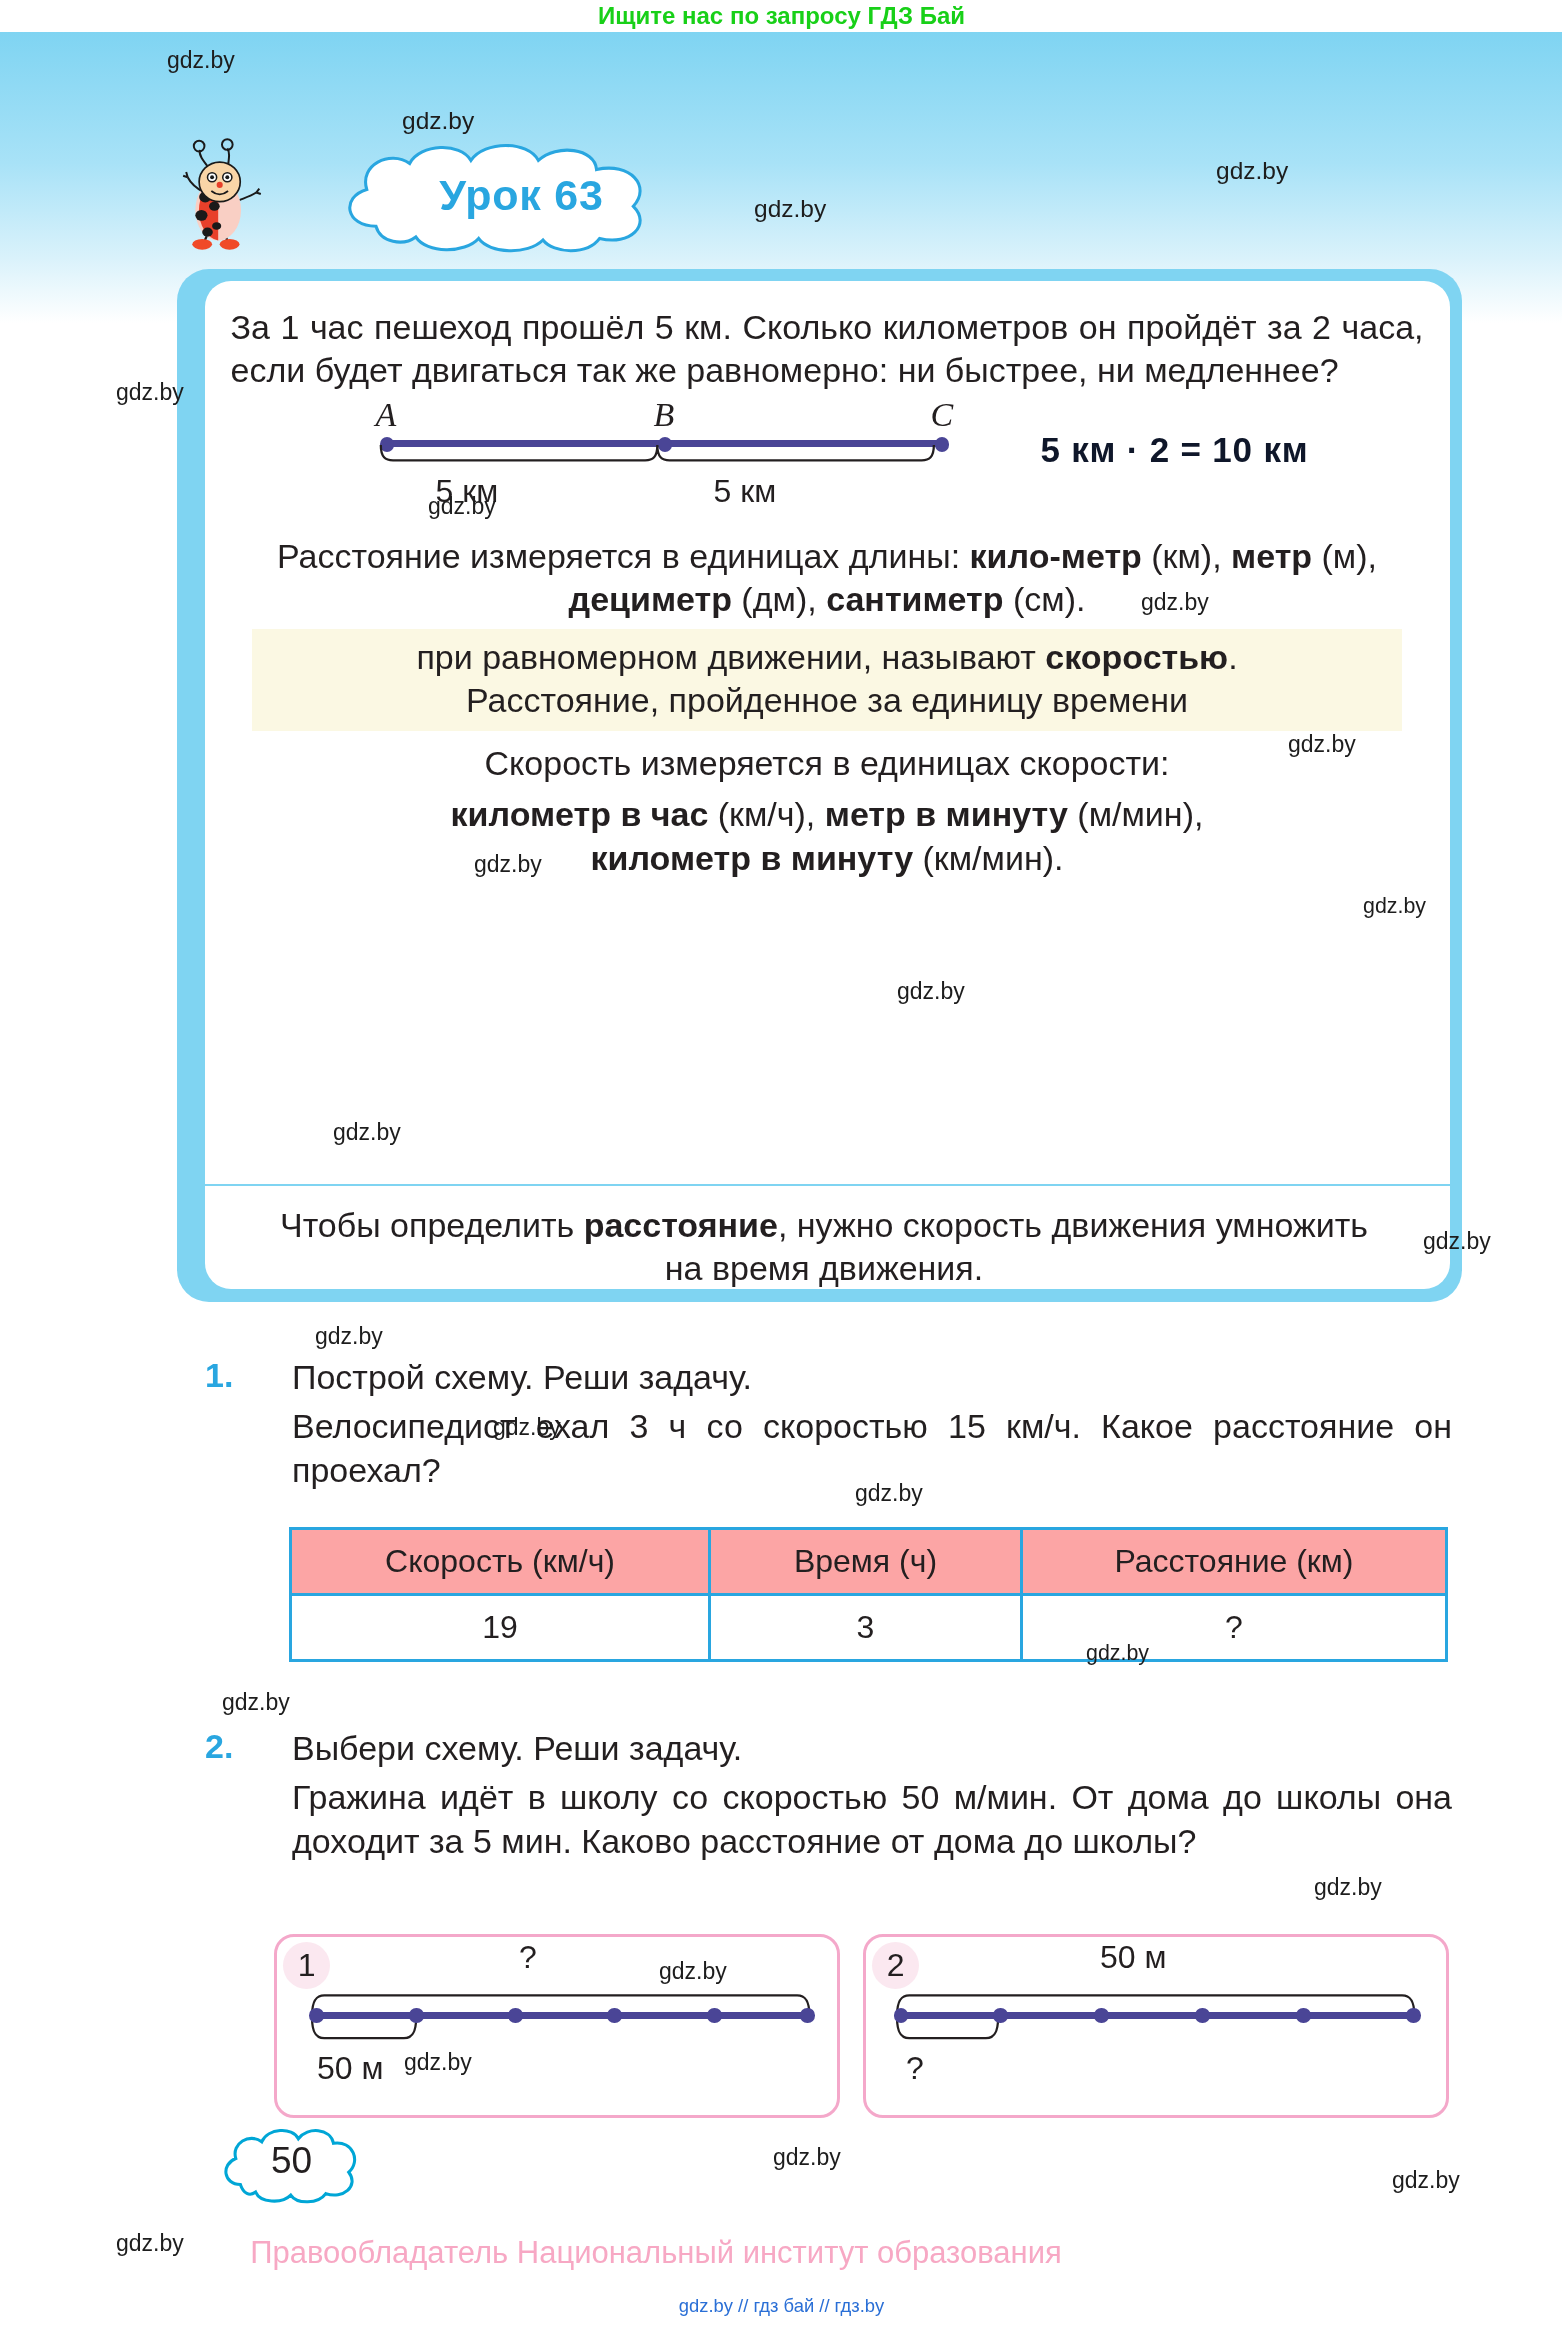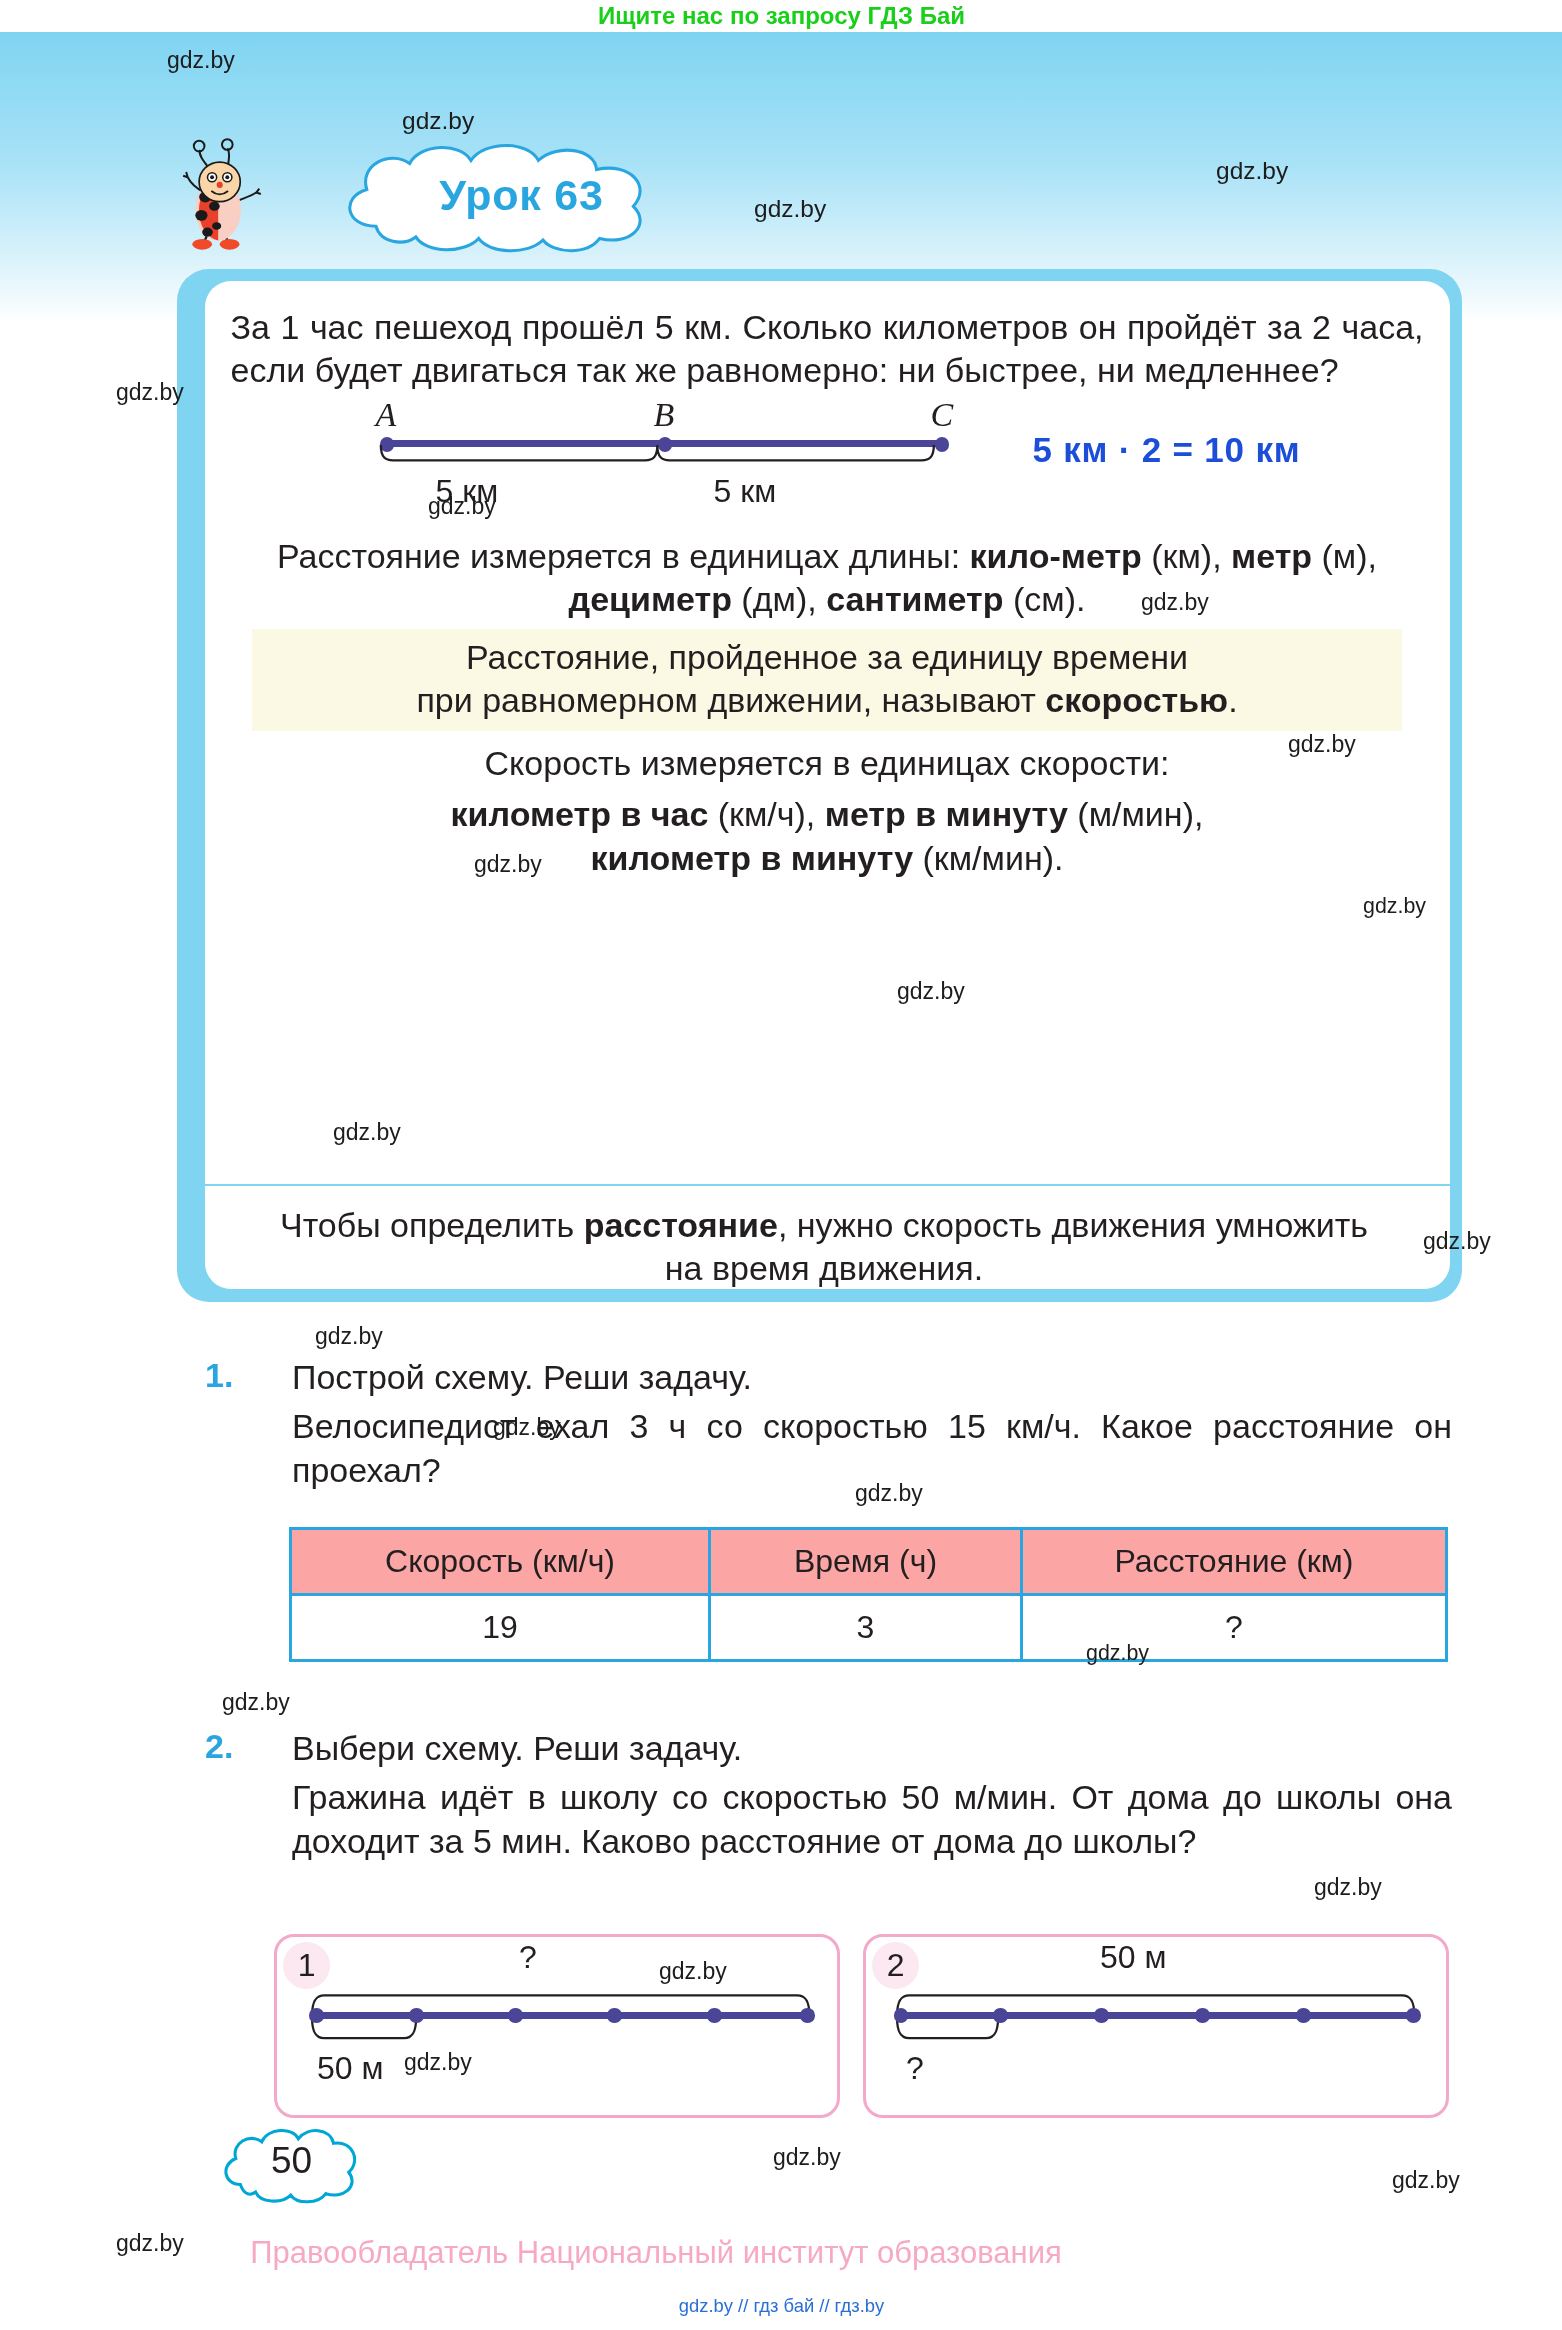--- a/index.html
+++ b/index.html
@@ -156,22 +156,23 @@
     position: absolute;
     font-size: 32px;
     color: #231f20;
   }
 
   
   .formula {
     position: absolute;
     font-size: 35px;
     font-weight: bold;
-    color: #1d4ed8;
+    color: #0f172a;
     letter-spacing: 0.8px;
+    margin-left: 8px;
   }
 
   
   .task-num {
     position: absolute;
     font-size: 34px;
     font-weight: bold;
     color: #29a6e0;
   }
   .task-body {
@@ -373,22 +374,22 @@
 
         <div class="formula" style="left:802px; top:34px;">5 км · 2 = 10 км</div>
       </div>
 
 
       <div class="body-text center" style="margin-top:9.2px;">
         <span>Расстояние измеряется в единицах длины: </span><b>кило-</b><b>метр</b><span> (км), </span><b>метр</b><span> (м), </span><b>дециметр</b><span> (дм), </span><b>сантиметр</b><span> (см).</span>
       </div>
 
       <div class="def-band" style="margin:7.7px 21.4px 0 21.4px;">
+        <div><span>при равномерном движении, называют </span><b>скоростью</b><span>.</span></div>
         <div>Расстояние, пройденное за единицу времени</div>
-        <div><span>при равномерном движении, называют </span><b>скоростью</b><span>.</span></div>
       </div>
 
       <div class="body-text center" style="margin-top:10.7px;">Скорость измеряется в единицах скорости:</div>
       <div class="body-text center" style="margin-top:8px;">
         <b>километр в час</b><span> (км/ч), </span><b>метр в минуту</b><span> (м/мин),</span>
       </div>
       <div class="body-text center" style="margin-top:1.5px;">
         <b>километр в минуту</b><span> (км/мин).</span>
       </div>
 

